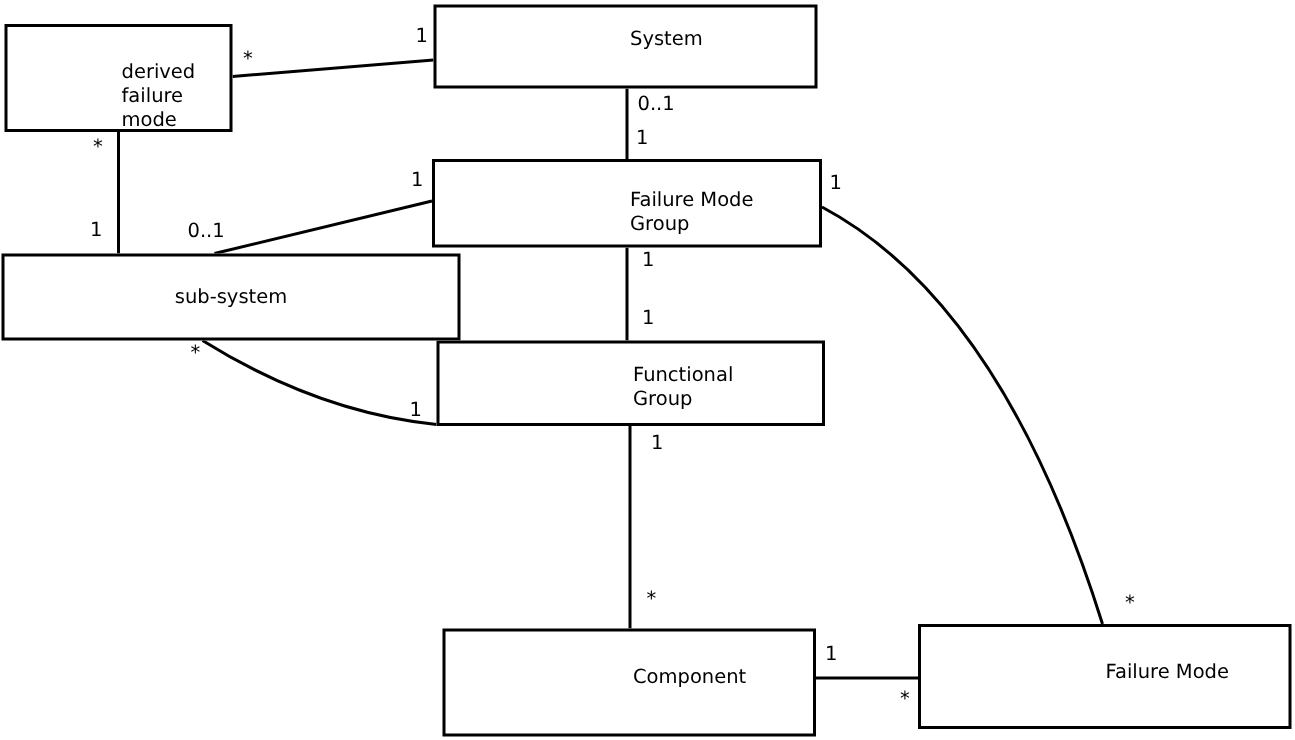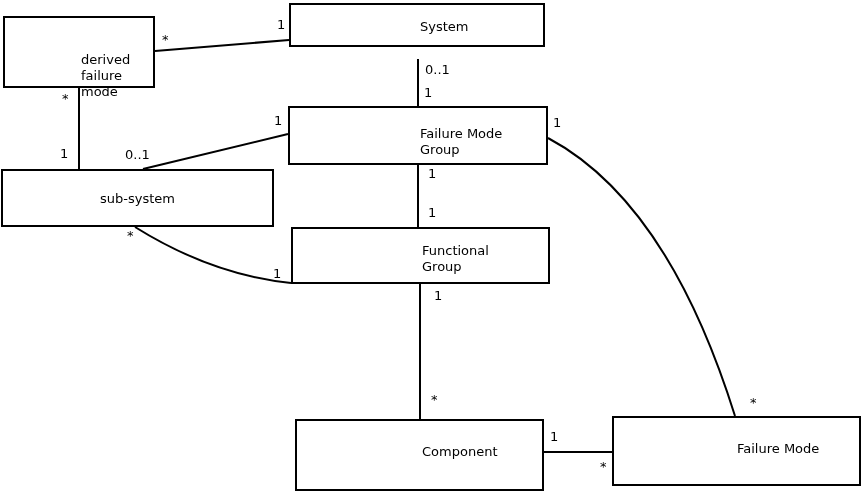--- a/index.html
+++ b/index.html
@@ -34,28 +34,28 @@
   }
   .node-label {
     position: absolute;
     font-size: 13px;
     line-height: 16px;
     white-space: pre-line;
     text-align: left;
   }
   
   .n-dfm       { left: 3px;   top: 16px;  width: 152px; height: 72px; }
-  .n-system    { left: 289px; top: 3px;   width: 256px; height: 44px; }
+  .n-system    { left: 289px; top: 3px;   width: 256px; height: 56px; }
   .n-fmg       { left: 288px; top: 106px; width: 260px; height: 59px; }
-  .n-subsystem { left: 1px;   top: 169px; width: 273px; height: 58px; padding-left: 48px; }
+  .n-subsystem { left: 1px;   top: 169px; width: 306px; height: 58px; padding-left: 48px; }
   .n-fg        { left: 291px; top: 227px; width: 259px; height: 57px; }
   .n-component { left: 295px; top: 419px; width: 249px; height: 72px; }
   .n-fm        { left: 612px; top: 416px; width: 249px; height: 70px; }
   
-  .n-dfm       .node-label { left: 76px;  top: 34px; }
+  .n-dfm       .node-label { left: 76px;  top: 23px; }
   .n-system    .node-label { left: 129px; top: 14px; }
   .n-fmg       .node-label { left: 130px; top: 18px; }
   .n-subsystem .node-label { left: 0;     top: 20px; width: 100%; text-align: center; }
   .n-fg        .node-label { left: 129px; top: 14px; }
   .n-component .node-label { left: 125px; top: 23px; text-align: center; }
   .n-fm        .node-label { left: 123px; top: 23px; }
   .mult {
     position: absolute;
     font-size: 13px;
     line-height: 16px;

